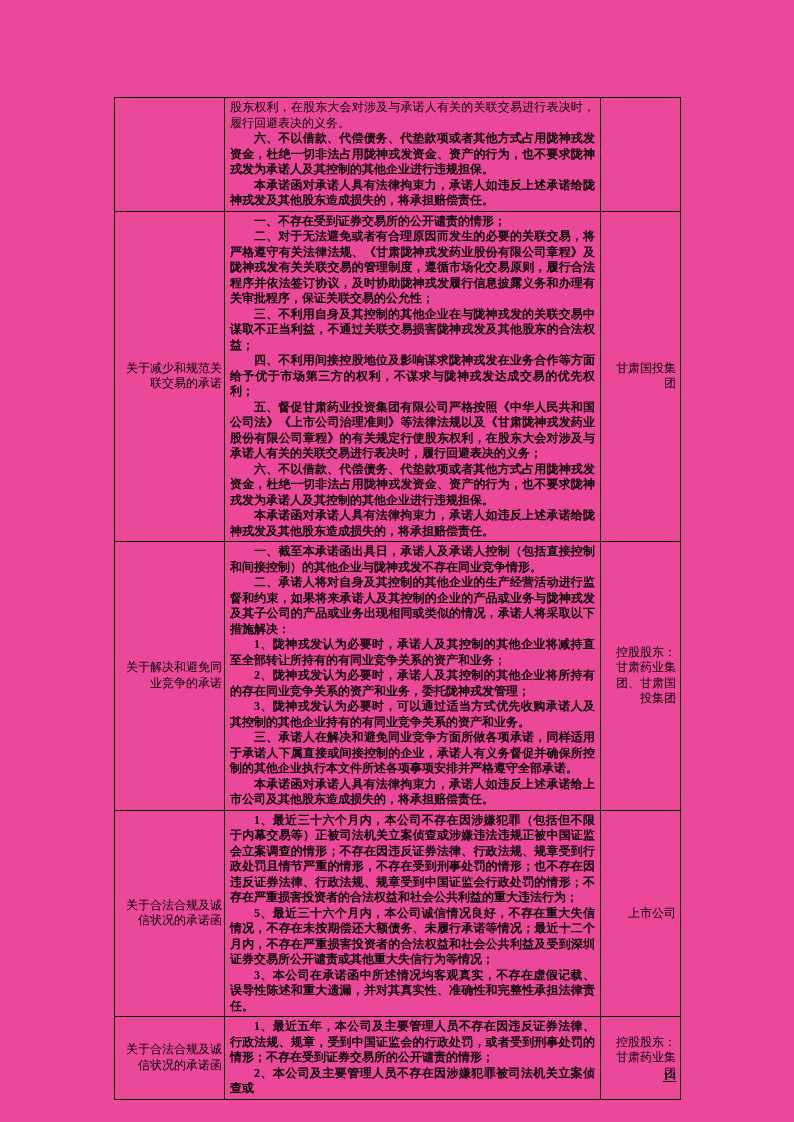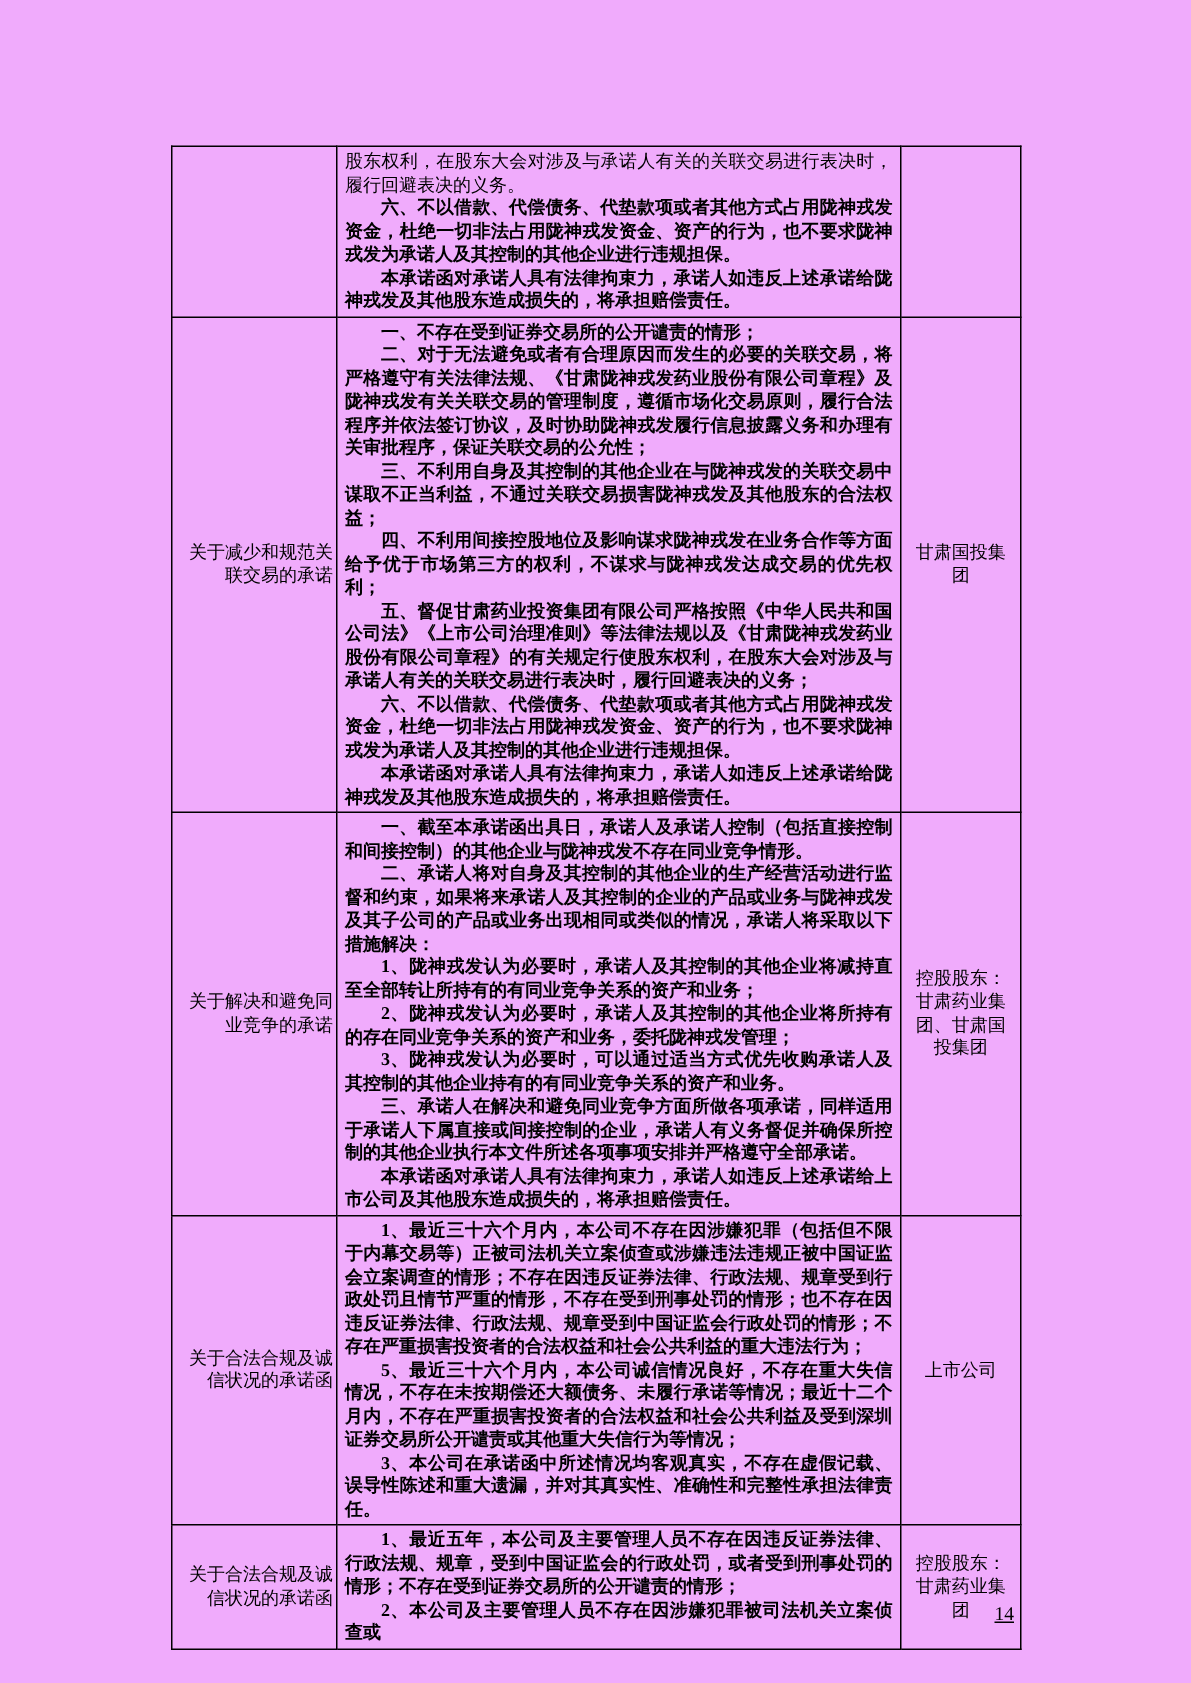--- a/index.html
+++ b/index.html
@@ -2,21 +2,21 @@
 <html><head>
 <meta charset="utf-8">
 <style>
   * { margin: 0; padding: 0; box-sizing: border-box; }
   html, body { background: #e8e8e8; }
   .page {
     position: relative;
     width: 794px;
     height: 1122px;
     margin: 0 auto;
-    background: #f0abfc;
+    background: #ec4899;
     font-family: "Liberation Serif", "DejaVu Serif", serif;
     color: #000;
     overflow: hidden;
   }
   table.commitments {
     position: absolute;
     left: 114px;
     top: 97px;
     width: 566px;
     border-collapse: collapse;
@@ -35,21 +35,21 @@
     text-align: right;
     padding: 3px 2px;
   }
   td.cell-body {
     width: 376px;
     padding: 2px 5px;
   }
   td.cell-party {
     width: 80px;
     padding: 0 4px;
-    text-align: center;
+    text-align: right;
   }
   .para { text-align: justify; }
   .para.indent { text-indent: 2em; font-weight: bold; }
   .page-number {
     position: absolute;
     right: 118px;
     bottom: 38px;
     font-size: 13px;
     text-decoration: underline;
   }

